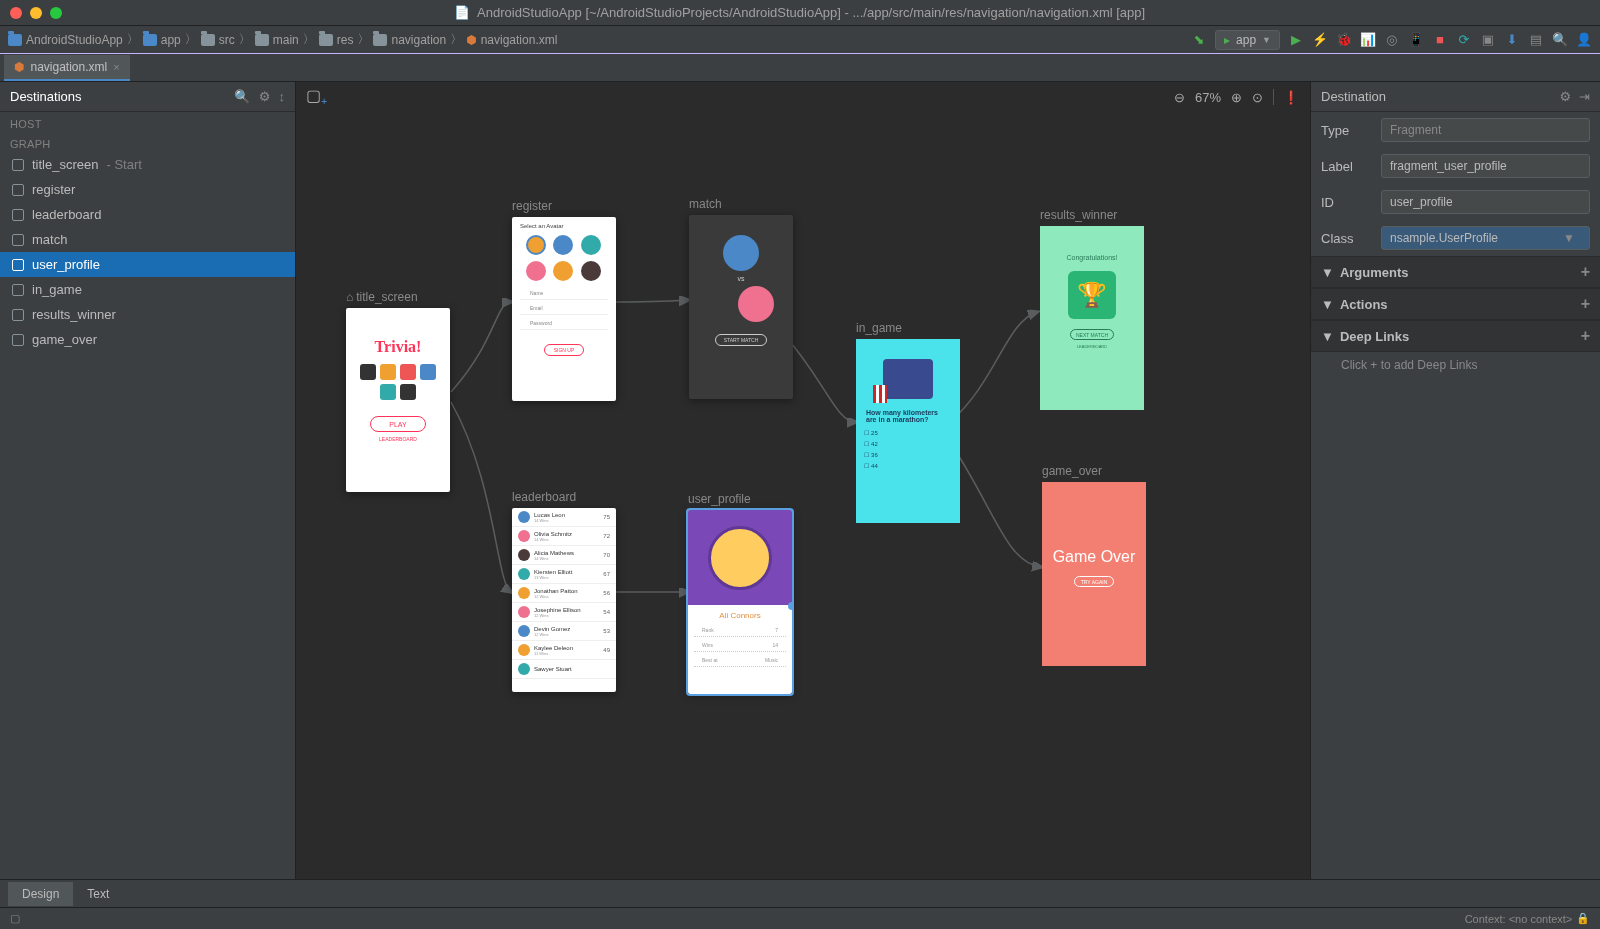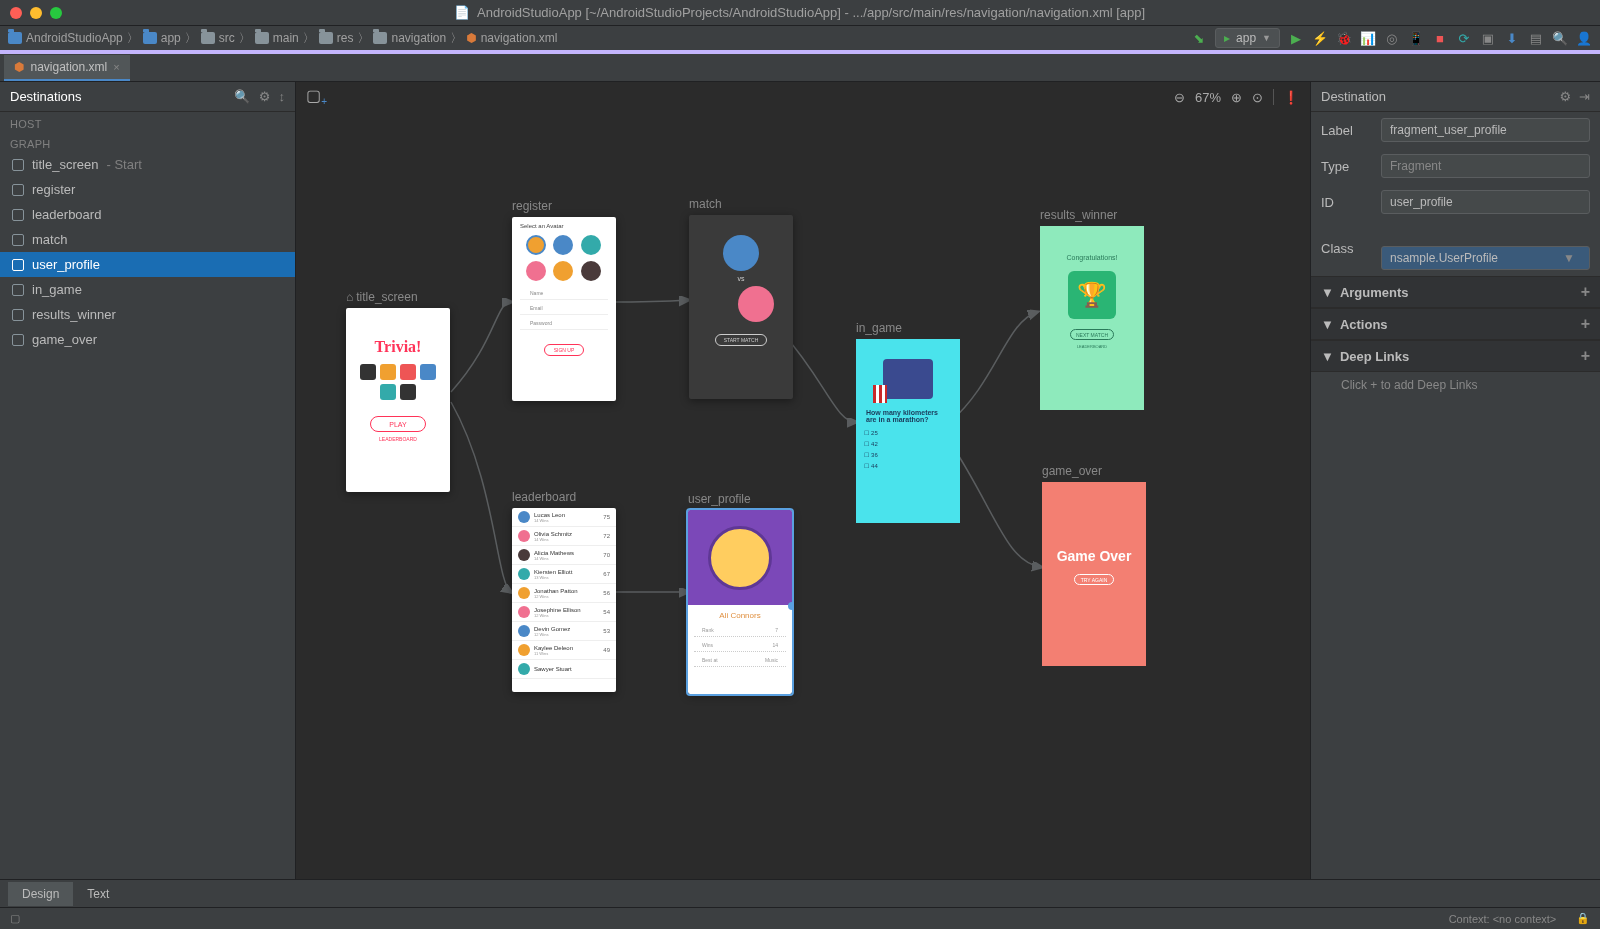--- a/index.html
+++ b/index.html
@@ -6,21 +6,21 @@
 body { background: #2b2b2b; width: 1600px; height: 929px; overflow: hidden; color: #bbbbbb; font-size: 13px; }
 
 
 .titlebar { height: 26px; background: #3c3f41; display: flex; align-items: center; position: relative; border-bottom: 1px solid #202123; }
 .traffic { display: flex; gap: 8px; padding-left: 10px; }
 .tl { width: 12px; height: 12px; border-radius: 50%; }
 .tl.red { background: #ff5f56; } .tl.yellow { background: #ffbd2e; } .tl.green { background: #27c93f; }
 .title-text { position: absolute; left: 50%; transform: translateX(-50%); color: #a0a0a0; font-size: 13px; display: flex; align-items: center; gap: 6px; }
 
 
-.breadcrumb-bar { height: 28px; background: #3c3f41; display: flex; align-items: center; padding: 0 8px; border-bottom: 4px solid #c4b5fd; justify-content: space-between; }
+.breadcrumb-bar { height: 28px; background: #3c3f41; display: flex; align-items: center; padding: 0 8px; border-bottom: 1px solid #c4b5fd; justify-content: space-between; }
 .breadcrumbs { display: flex; align-items: center; gap: 4px; font-size: 12px; color: #a0a0a0; }
 .crumb { display: flex; align-items: center; gap: 4px; }
 .folder-icon { width: 14px; height: 12px; background: #87939a; border-radius: 2px; position: relative; }
 .folder-icon.blue { background: #4a88c7; }
 .folder-icon::before { content: ""; position: absolute; top: -3px; left: 0; width: 6px; height: 3px; background: inherit; border-radius: 1px 1px 0 0; }
 
 .toolbar-right { display: flex; align-items: center; gap: 8px; }
 .run-config { background: #4c5052; border: 1px solid #5a5d5f; border-radius: 3px; padding: 2px 8px; display: flex; align-items: center; gap: 6px; font-size: 12px; }
 .tb-icon { width: 16px; height: 16px; display: flex; align-items: center; justify-content: center; cursor: pointer; }
 
@@ -99,36 +99,36 @@
 
 
 .rw { background: #8eeabc; width: 104px; height: 184px; text-align: center; padding-top: 28px; }
 .rw-congrats { font-size: 7px; color: #2a7a5a; }
 .trophy { width: 48px; height: 48px; margin: 10px auto; background: #2ab574; border-radius: 6px; position: relative; display: flex; align-items: center; justify-content: center; }
 .trophy::before { content: "🏆"; font-size: 24px; }
 .next-match-btn { margin: 8px auto 0; width: 44px; height: 11px; border: 1px solid #2a7a5a; border-radius: 7px; font-size: 5px; color: #2a7a5a; display: flex; align-items: center; justify-content: center; }
 
 
 .go { background: #f37f72; width: 104px; height: 184px; text-align: center; padding-top: 66px; }
-.go-text { font-size: 14px; color: #fff; font-weight: 700; }
+.go-text { font-size: 16px; color: #fff; font-weight: 400; }
 .try-again-btn { margin: 10px auto 0; width: 40px; height: 11px; border: 1px solid #fff; border-radius: 7px; font-size: 5px; color: #fff; display: flex; align-items: center; justify-content: center; }
 
 
 .arrow-svg { position: absolute; inset: 0; pointer-events: none; }
 .arrow-svg path { stroke: #5a5d5f; stroke-width: 1.5; fill: none; }
 .arrow-svg .head { fill: #5a5d5f; }
 
 
 .right-panel { width: 290px; background: #3c3f41; border-left: 1px solid #202123; }
 .attr-header { height: 30px; display: flex; align-items: center; justify-content: space-between; padding: 0 10px; border-bottom: 1px solid #2b2b2b; font-size: 13px; }
 .attr-row { display: flex; align-items: center; padding: 6px 10px; gap: 10px; }
 .attr-row label { width: 50px; font-size: 13px; color: #bbb; }
 .attr-input { flex: 1; background: #45494a; border: 1px solid #5a5d5f; border-radius: 3px; padding: 4px 8px; color: #bbb; font-size: 12px; }
 .attr-input.readonly { color: #888; }
-.attr-select { display: flex; align-items: center; margin-top: 20px; }
+.attr-select { display: flex; align-items: center; }
 .dd-arrow { padding: 0 6px; color: #888; }
 .set-start-btn { margin: 8px 10px; background: #4c5052; border: 1px solid #5a5d5f; border-radius: 3px; padding: 6px; text-align: center; color: #bbb; font-size: 13px; cursor: pointer; }
 .collapse-header { display: flex; align-items: center; padding: 6px 10px; background: #313335; border-top: 1px solid #2b2b2b; border-bottom: 1px solid #2b2b2b; font-weight: bold; font-size: 13px; gap: 6px; }
 .collapse-header .plus { margin-left: auto; color: #888; cursor: pointer; font-size: 16px; }
 .collapse-hint { padding: 6px 12px 8px 30px; color: #888; font-size: 12px; }
 
 
 .bottom-tabbar { height: 28px; background: #3c3f41; border-top: 1px solid #202123; display: flex; align-items: center; padding-left: 8px; }
 .btab { padding: 5px 14px; font-size: 12px; color: #bbb; cursor: pointer; }
 .btab.active { background: #515658; }
@@ -493,26 +493,26 @@
 
   <div class="right-panel">
     <div class="attr-header">
       <span>Destination</span>
       <div style="display:flex;gap:8px;color:#888">
         <span>⚙</span>
         <span>⇥</span>
       </div>
     </div>
     <div class="attr-row">
+      <label>Type</label>
+      <div class="attr-input readonly">Fragment</div>
+    </div>
+    <div class="attr-row">
       <label>Label</label>
       <input class="attr-input" value="fragment_user_profile" style="">
-    </div>
-    <div class="attr-row">
-      <label>Type</label>
-      <div class="attr-input readonly">Fragment</div>
     </div>
     <div class="attr-row">
       <label>ID</label>
       <input class="attr-input" value="user_profile" style="">
     </div>
     <div class="attr-row">
       <label>Class</label>
       <div class="attr-input attr-select" style="background:#3a5a7a">
           <span style="flex:1">nsample.UserProfile</span>
           <span class="dd-arrow">▼</span>
@@ -540,17 +540,17 @@
   </div>
 </div>
 
 <div class="bottom-tabbar">
   <div class="btab active">Design</div>
   <div class="btab">Text</div>
 </div>
 
 <div class="statusbar">
   <span>▢</span>
-  <div style="display:flex;gap:20px;align-items:center">
+  <div style="display:flex;gap:4px;align-items:center">
     <span>Context: &lt;no context&gt;</span>
     <span>🔒</span>
   </div>
 </div>
 
 </body></html>

